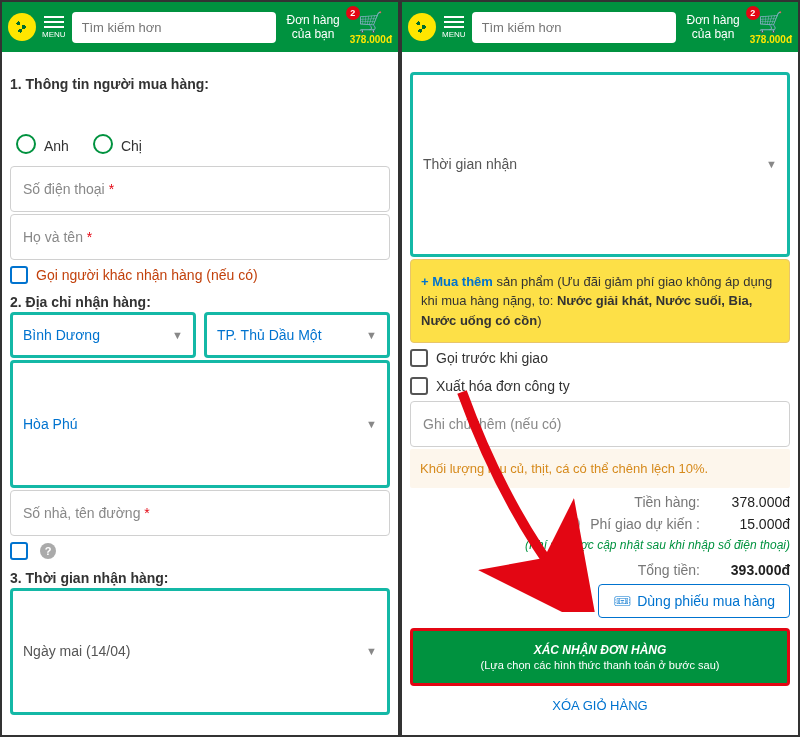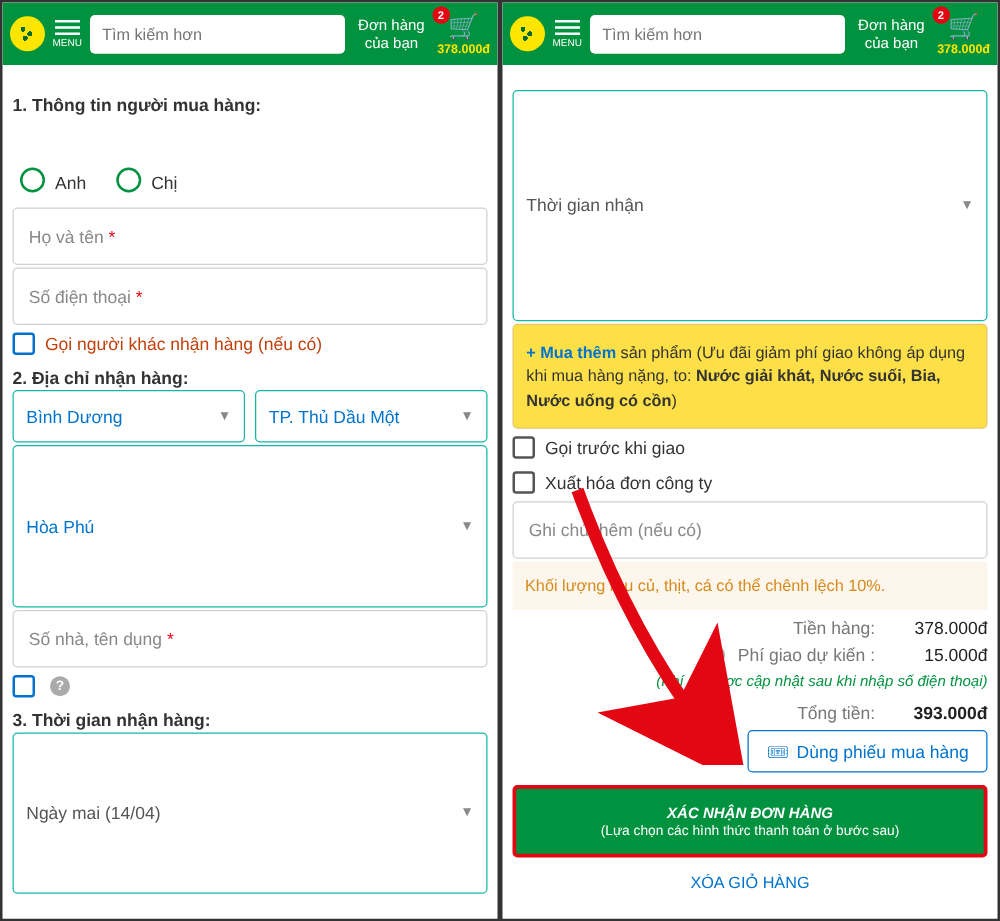--- a/index.html
+++ b/index.html
@@ -25,21 +25,21 @@
   .radio-opt { display: flex; align-items: flex-end; gap: 8px; cursor: pointer; margin-top: 34px; }
   .radio-circle { width: 20px; height: 20px; border: 2px solid #00923f; border-radius: 50%; }
   .field { border: 1px solid #d0d0d0; border-radius: 4px; padding: 14px 12px; color: #888; font-size: 14px; cursor: text; position: relative; }
   .req { color: #e30613; }
   .check-row { display: flex; align-items: center; gap: 8px; margin: 4px 0; }
   .checkbox { width: 18px; height: 18px; border: 2px solid #0073cf; border-radius: 3px; cursor: pointer; flex-shrink: 0; }
   .checkbox.plain { border-color: #555; }
   .check-label-blue { color: #c2410c; font-size: 14px; }
   .check-label-plain { color: #333; font-size: 14px; }
   .select-row { display: flex; gap: 8px; }
-  .select { flex: 1; border: 1px solid #14b8a6; border-radius: 4px; padding: 12px 10px; display: flex; justify-content: space-between; align-items: center; cursor: pointer; color: #0073cf; font-size: 14px; }
+  .select { flex: 1; border: 3px solid #14b8a6; border-radius: 4px; padding: 12px 10px; display: flex; justify-content: space-between; align-items: center; cursor: pointer; color: #0073cf; font-size: 14px; }
   .select.full { width: 100%; }
   .select.gray { color: #555; }
   .caret { color: #888; font-size: 11px; }
   .help-icon { display:inline-flex; width:16px; height:16px; border-radius:50%; background:#aaa; color:#fff; align-items:center; justify-content:center; font-size:11px; margin-left:4px; font-weight:bold; }
   .promo-box { border: 1px solid #e8c56a; background: #fde047; border-radius: 4px; padding: 12px 10px; font-size: 13px; line-height: 1.5; }
   .promo-plus { color: #0073cf; font-weight: bold; }
   .note-box { background: #fdf6ec; padding: 12px 10px; font-size: 13px; color: #d68a1c; border-radius: 2px; }
   .summary { display: flex; flex-direction: column; gap: 6px; font-size: 14px; margin-top: 4px; }
   .sum-row { display: flex; justify-content: flex-end; align-items: center; gap: 10px; }
   .sum-label { color: #777; }
@@ -86,24 +86,24 @@
       <div class="radio-opt">
         <div class="radio-circle"></div>
         <span>Anh</span>
       </div>
       <div class="radio-opt">
         <div class="radio-circle"></div>
         <span>Chị</span>
       </div>
     </div>
     <div class="field">
+      <span>Số điện thoại </span><span class="req">*</span>
+    </div>
+    <div class="field">
       <span>Họ và tên </span><span class="req">*</span>
-    </div>
-    <div class="field">
-      <span>Số điện thoại </span><span class="req">*</span>
     </div>
     <div class="check-row">
       <div class="checkbox"></div>
       <span class="check-label-blue">Gọi người khác nhận hàng (nếu có)</span>
     </div>
 
     <div class="section-title">2. Địa chỉ nhận hàng:</div>
     <div class="select-row">
       <div class="select">
         <span>Bình Dương</span>
@@ -112,21 +112,21 @@
       <div class="select">
         <span>TP. Thủ Dầu Một</span>
         <span class="caret">▼</span>
       </div>
     </div>
     <div class="select full">
       <span>Hòa Phú</span>
       <span class="caret">▼</span>
     </div>
     <div class="field">
-      <span>Số nhà, tên dụng </span><span class="req">*</span>
+      <span>Số nhà, tên đường </span><span class="req">*</span>
     </div>
     <div class="check-row">
       <div class="checkbox"></div>
       <span class="help-icon">?</span>
     </div>
 
     <div class="section-title">3. Thời gian nhận hàng:</div>
     <div class="select full gray">
       <span>Ngày mai (14/04)</span>
       <span class="caret">▼</span>

